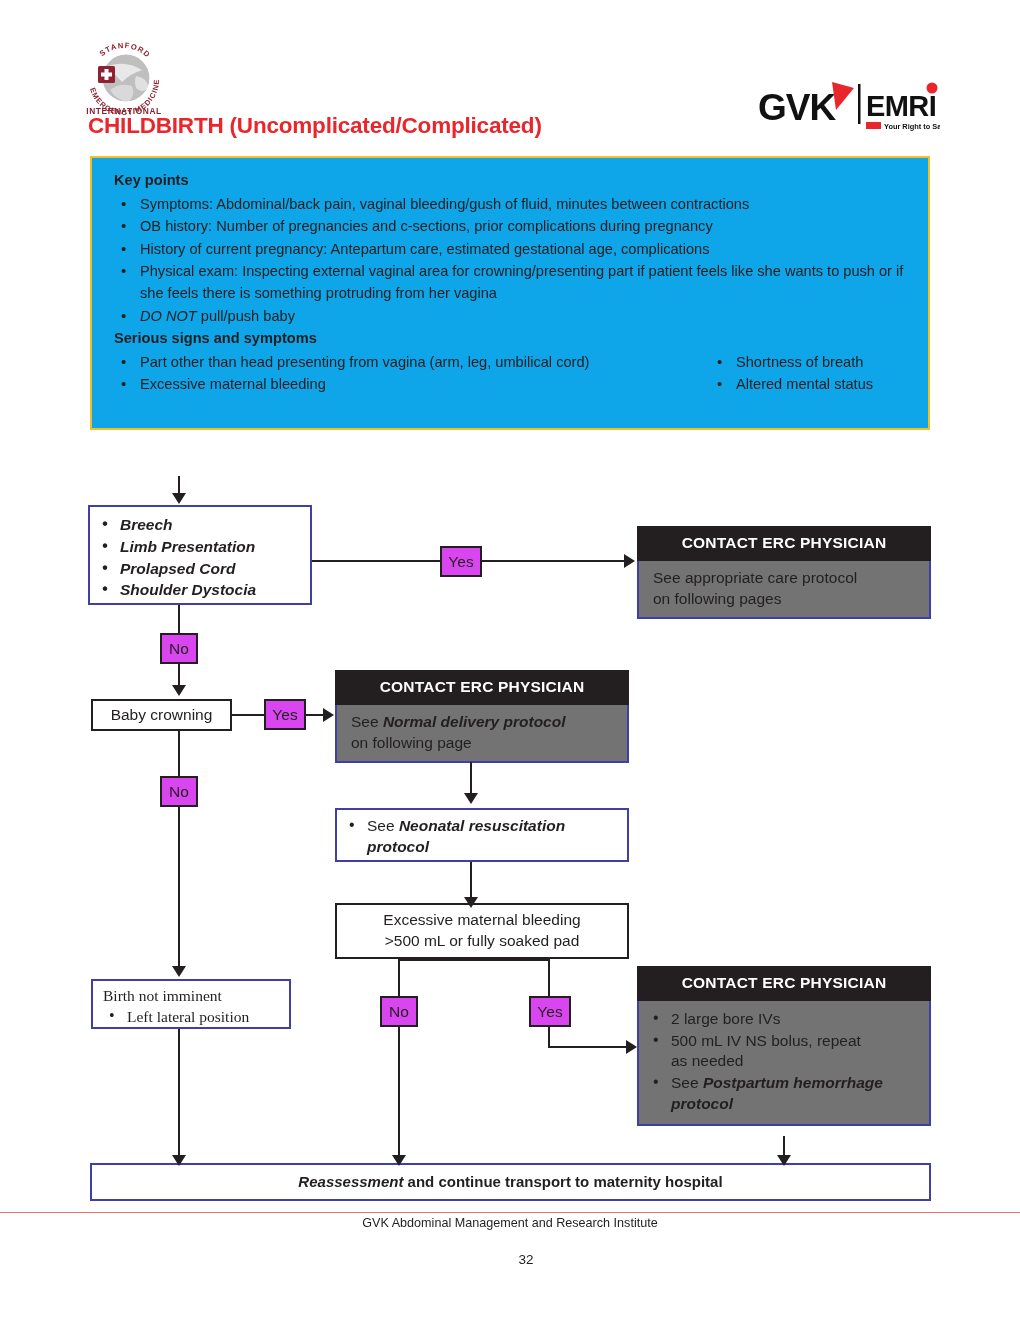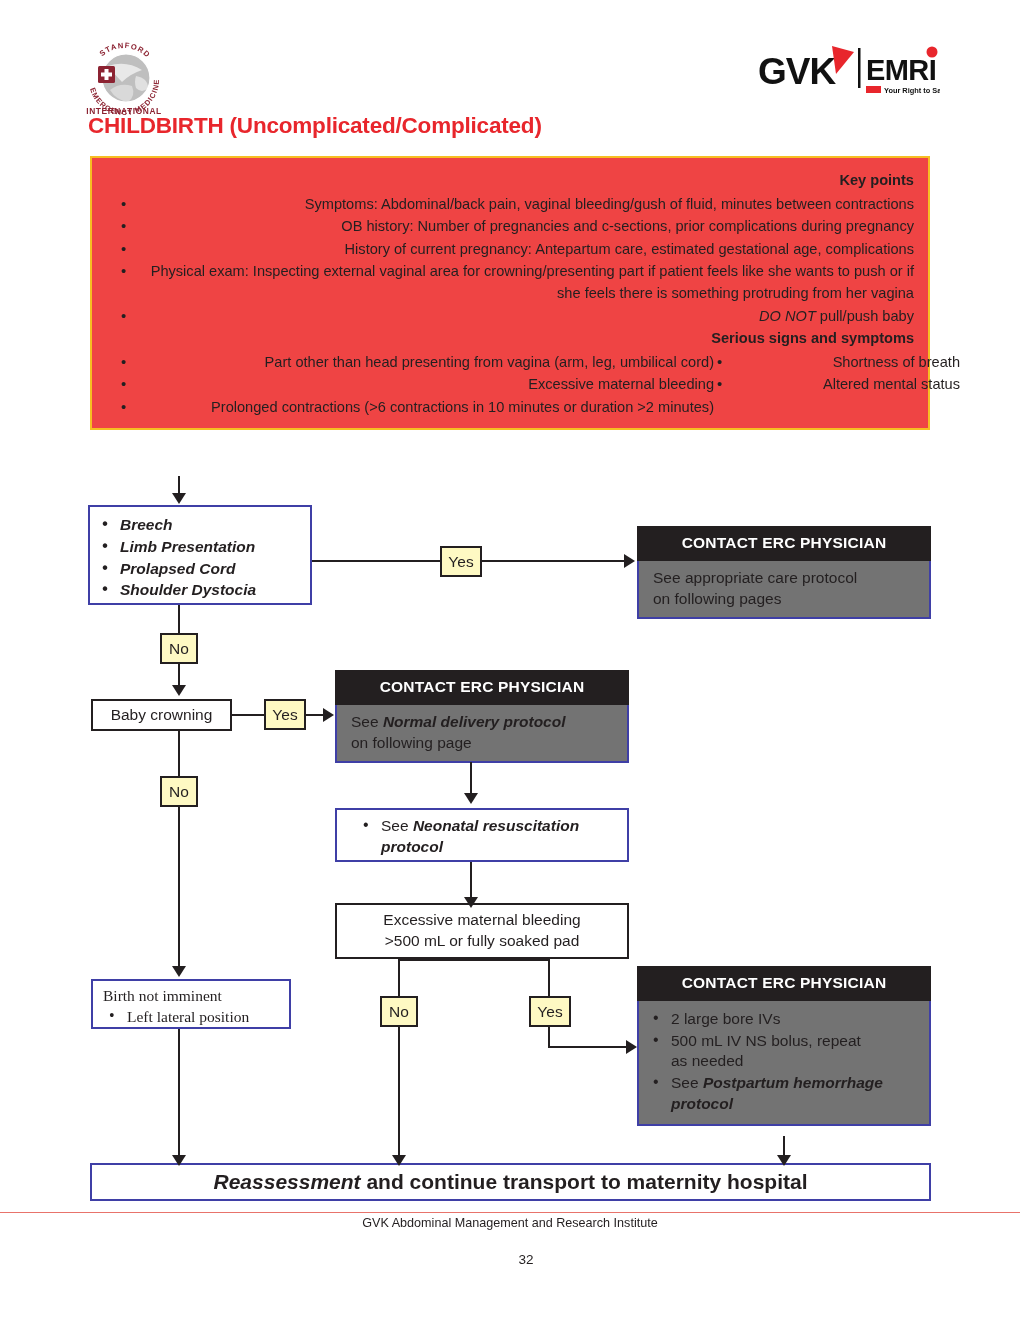--- a/index.html
+++ b/index.html
@@ -18,42 +18,41 @@
   .page { position: absolute; left: 0; top: 0; width: 1020px; height: 1320px; }
 
   
   .stanford-logo {
     position: absolute;
     left: 78px; top: 30px;
     width: 92px; height: 88px;
   }
   .gvk-logo {
     position: absolute;
-    left: 758px; top: 40px;
+    left: 758px; top: 76px;
     width: 182px; height: 60px;
   }
   .doc-title {
     position: absolute;
     left: 88px; top: 113px;
     font-size: 22.5px;
     font-weight: bold;
     color: #E8262C;
     letter-spacing: -0.2px;
     white-space: nowrap;
   }
 
   
   .keybox {
     position: absolute;
     left: 90px; top: 156px;
     width: 840px; height: 274px;
     border: 2.5px solid #F6BE22;
     box-sizing: border-box;
-    background: #ef4444;
-    text-align: right;
+    background: #0ea5e9;
   }
   .keybox-inner {
     padding: 12px 14px 0 22px;
     font-size: 14.6px;
     line-height: 1.48;
     color: #231f20;
   }
   .kp-head {
     font-weight: bold;
     font-size: 14.6px;
@@ -115,21 +114,21 @@
     border-top: none;
     background: #737373;
     padding: 7px 12px 8px 14px;
     box-sizing: border-box;
   }
 
   .lbl {
     position: absolute;
     box-sizing: border-box;
     border: 2.2px solid #231f20;
-    background: #fef9c3;
+    background: #d946ef;
     font-size: 15.5px;
     color: #231f20;
     text-align: center;
     line-height: 1;
     display: flex;
     align-items: center;
     justify-content: center;
     z-index: 5;
   }
 
@@ -251,21 +250,20 @@
         <li>OB history: Number of pregnancies and c-sections, prior complications during pregnancy</li>
         <li>History of current pregnancy: Antepartum care, estimated gestational age, complications</li>
         <li>Physical exam: Inspecting external vaginal area for crowning/presenting part if patient feels like she wants to push or if she feels there is something protruding from her vagina</li>
         <li><i>DO NOT</i><span> pull/push baby</span></li>
       </ul>
       <div class="kp-head">Serious signs and symptoms</div>
       <div class="kp-two-col">
         <ul class="kp-list kp-col-left">
           <li>Part other than head presenting from vagina (arm, leg, umbilical cord)</li>
           <li>Excessive maternal bleeding</li>
-          <li>Prolonged contractions (&gt;6 contractions in 10 minutes or duration &gt;2 minutes)</li>
         </ul>
         <ul class="kp-list kp-col-right">
           <li>Shortness of breath</li>
           <li>Altered mental status</li>
         </ul>
       </div>
     </div>
   </div>
 
   <div class="ln" style="left:178px; top:476px; width:2.4px; height:20px;"></div>
@@ -320,21 +318,21 @@
     <div class="body">
       <div><span>See </span><span class="bolditalic">Normal delivery protocol</span></div>
       <div>on following page</div>
     </div>
   </div>
 
   <div class="ln" style="left:470px; top:762px; width:2.4px; height:33px;"></div>
   <div class="arrow-d" style="left:464px; top:793px;"></div>
 
   <div class="node blue" style="left:335px; top:808px; width:294px; height:54px;">
-    <div class="pad" style="padding:6px 8px 6px 20px;">
+    <div class="pad" style="padding:6px 8px 6px 6px;">
       <ul class="nb">
         <li><span>See </span><span class="bolditalic">Neonatal resuscitation protocol</span></li>
       </ul>
     </div>
   </div>
 
   <div class="ln" style="left:470px; top:862px; width:2.4px; height:38px;"></div>
   <div class="arrow-d" style="left:464px; top:897px;"></div>
 
   <div class="node black" style="left:335px; top:903px; width:294px; height:56px; display:flex; align-items:center; justify-content:center; text-align:center;">
@@ -390,21 +388,21 @@
       <div>Birth not imminent</div>
       <ul class="nb">
         <li>Left lateral position</li>
       </ul>
     </div>
   </div>
   <div class="ln" style="left:178px; top:1029px; width:2.4px; height:133px;"></div>
   <div class="arrow-d" style="left:172px; top:1155px;"></div>
 
   <div class="node blue" style="left:90px; top:1163px; width:841px; height:38px; display:flex; align-items:center; justify-content:center;">
-    <div style="font-size:21px;">
+    <div style="font-size:15px;">
       <span class="bolditalic">Reassessment</span><span style="font-weight:bold;"> and continue transport to maternity hospital</span>
     </div>
   </div>
 
   <div class="foot-rule"></div>
   <div class="foot-text">GVK Abdominal Management and Research Institute</div>
   <div class="page-num">32</div>
 
 </div>
 

